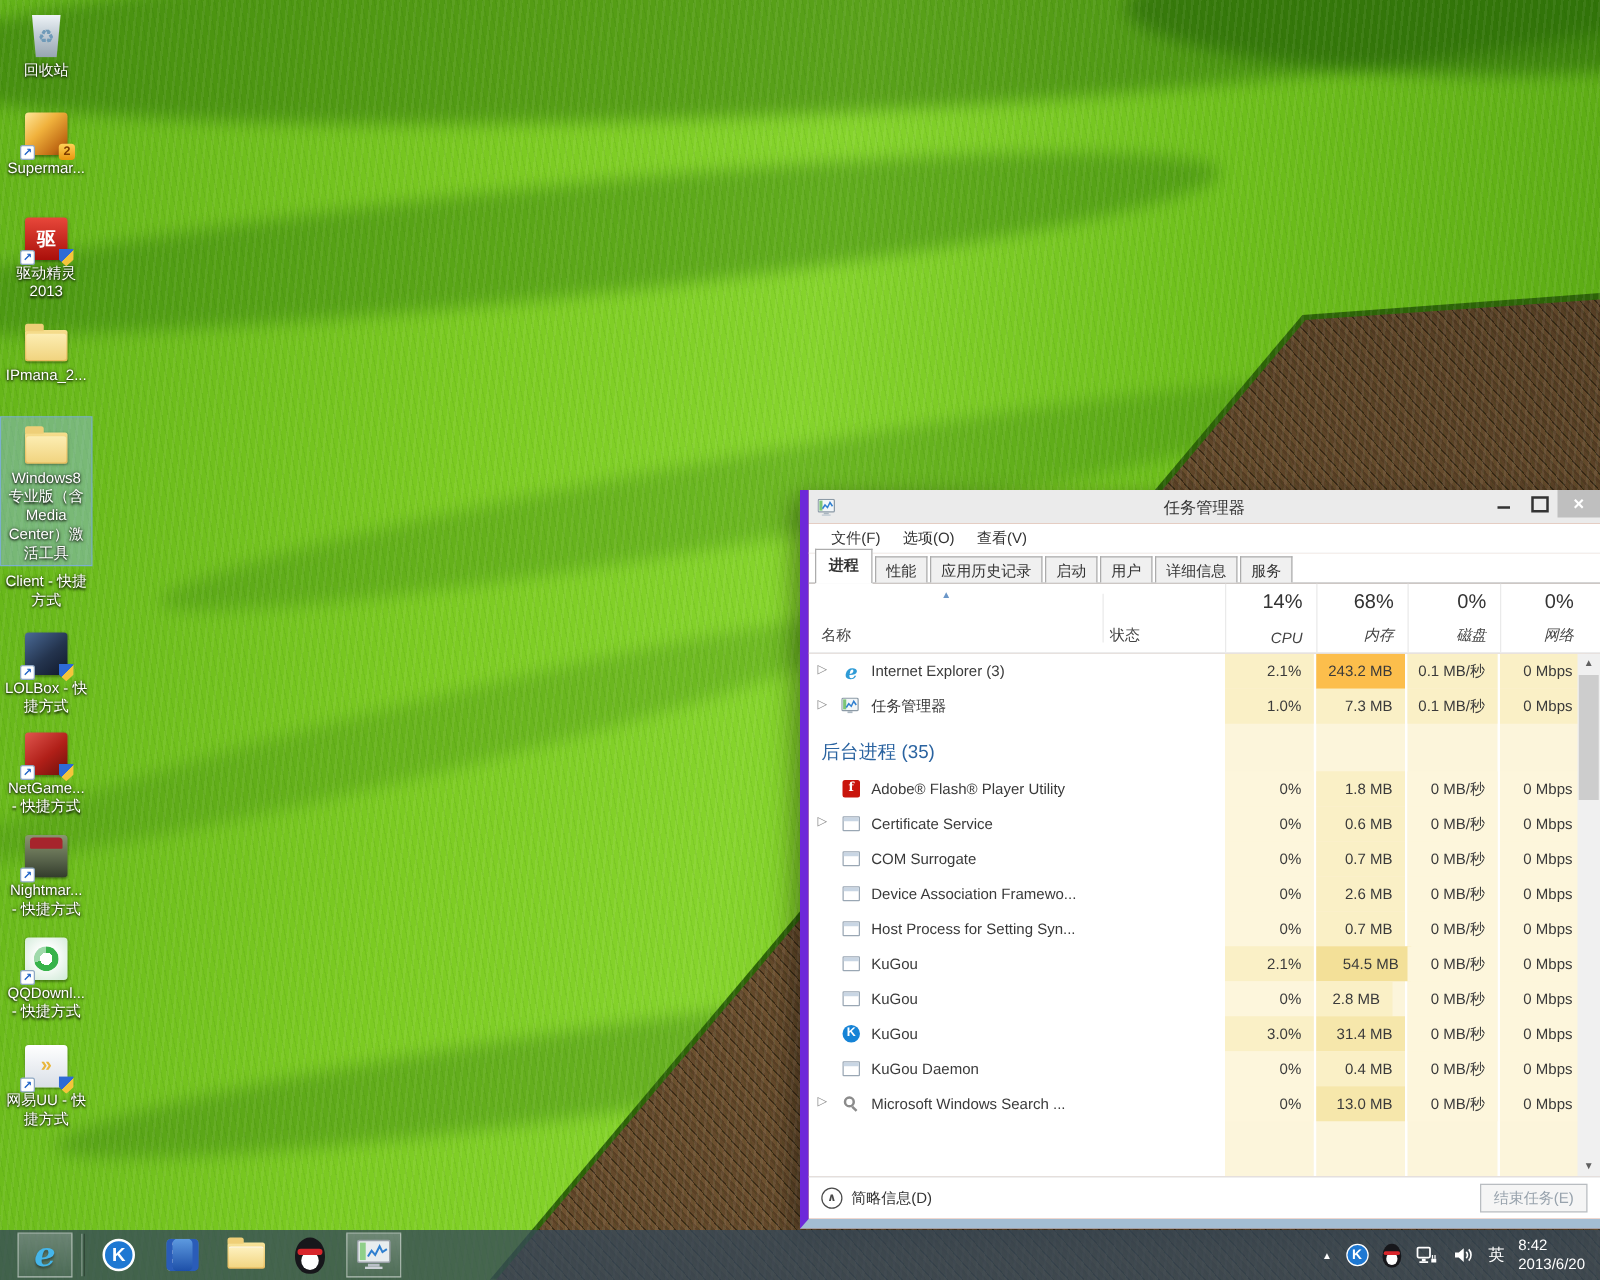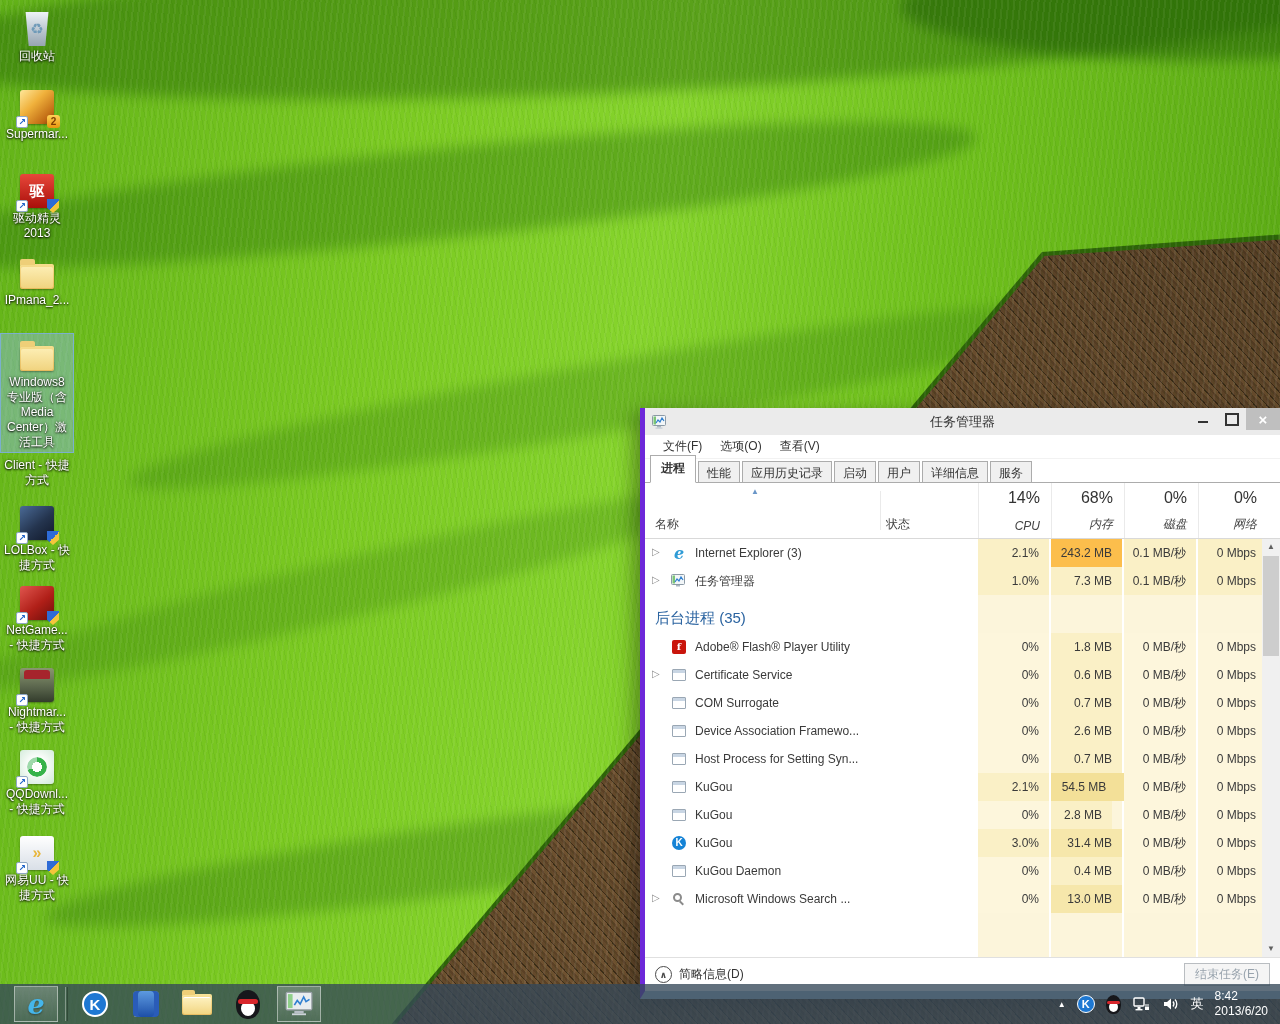--- a/index.html
+++ b/index.html
@@ -65,22 +65,22 @@
     border:1px solid #8fa8c4; border-radius:2px; color:#1e62c8; font-size:9px; line-height:10px;
     text-align:center; font-weight:bold; }
   .ov-shield { position:absolute; right:-3px; bottom:-3px; width:12px; height:14px;
     background:linear-gradient(135deg,#2e6bd6 0 50%,#f4c53c 50% 100%);
     clip-path:polygon(0 0,100% 0,100% 62%,50% 100%,0 62%); box-shadow:0 0 1px rgba(0,0,0,.5); }
   .ov-badge { position:absolute; right:-4px; bottom:-2px; width:13px; height:13px; border-radius:3px;
     background:linear-gradient(#ffd257,#e8960e); color:#7c3c00; font-size:10px; font-weight:bold;
     line-height:13px; text-align:center; }
 
   
-  .tm-window { position:absolute; left:640px; top:408px; width:640px; height:591px; background:#c2410c;
-    border-left:5px solid #6d28d9; border-bottom:8px solid #a3bdd3;
+  .tm-window { position:absolute; left:640px; top:392px; width:640px; height:591px; background:#c2410c;
+    border-left:7px solid #6d28d9; border-bottom:8px solid #a3bdd3;
     box-shadow:-6px 6px 18px rgba(0,0,0,.35); font-size:12px; color:#333; }
   .tm-titlebar { height:27px; background:#ebebeb; display:flex; align-items:center; position:relative; }
   .tm-app-icon { width:16px; height:14px; margin-left:7px; }
   .tm-title { position:absolute; left:0; right:0; text-align:center; font-size:13px; color:#333; }
   .tm-caption { position:absolute; right:0; top:0; height:22px; display:flex; z-index:2; }
   .cap-btn { width:29px; height:22px; display:flex; align-items:center; justify-content:center; }
   .cap-min::after { content:''; width:10px; height:2px; background:#333; margin-top:6px; }
   .cap-max::after { content:''; width:10px; height:9px; border:2px solid #333; }
   .cap-close { width:34px; background:#bfbfbf; color:#fff; font-size:15px; font-weight:bold; }
   .tm-menubar { height:24px; background:#fff; display:flex; align-items:center; padding-left:9px;
@@ -453,21 +453,21 @@
             <span class="cell" style="left: 406px; width: 71px; background: rgb(250, 240, 198);">0.7 MB</span>
             <span class="cell" style="left: 479px; width: 72px; background: rgb(253, 246, 220);">0 MB/秒</span>
             <span class="cell" style="left: 553px; width: 68px; background: rgb(253, 246, 220);">0 Mbps</span>
           </div>
           <div class="tm-row">
             <span class="row-icon">
               <span class="ri-generic"></span>
             </span>
             <span class="row-name">KuGou</span>
             <span class="cell" style="left: 333px; width: 71px; background: rgb(250, 240, 198);">2.1%</span>
-            <span class="cell" style="left: 406px; width: 76px; background: rgb(243, 224, 152); text-align: center;">54.5 MB</span>
+            <span class="cell" style="left: 406px; width: 76px; background: rgb(243, 224, 152);">54.5 MB</span>
             <span class="cell" style="left: 479px; width: 72px; background: rgb(253, 246, 220);">0 MB/秒</span>
             <span class="cell" style="left: 553px; width: 68px; background: rgb(253, 246, 220);">0 Mbps</span>
           </div>
           <div class="tm-row">
             <span class="row-icon">
               <span class="ri-generic"></span>
             </span>
             <span class="row-name">KuGou</span>
             <span class="cell" style="left: 333px; width: 71px; background: rgb(253, 246, 220);">0%</span>
             <span class="cell" style="left: 406px; width: 61px; background: rgb(250, 240, 198);">2.8 MB</span>

